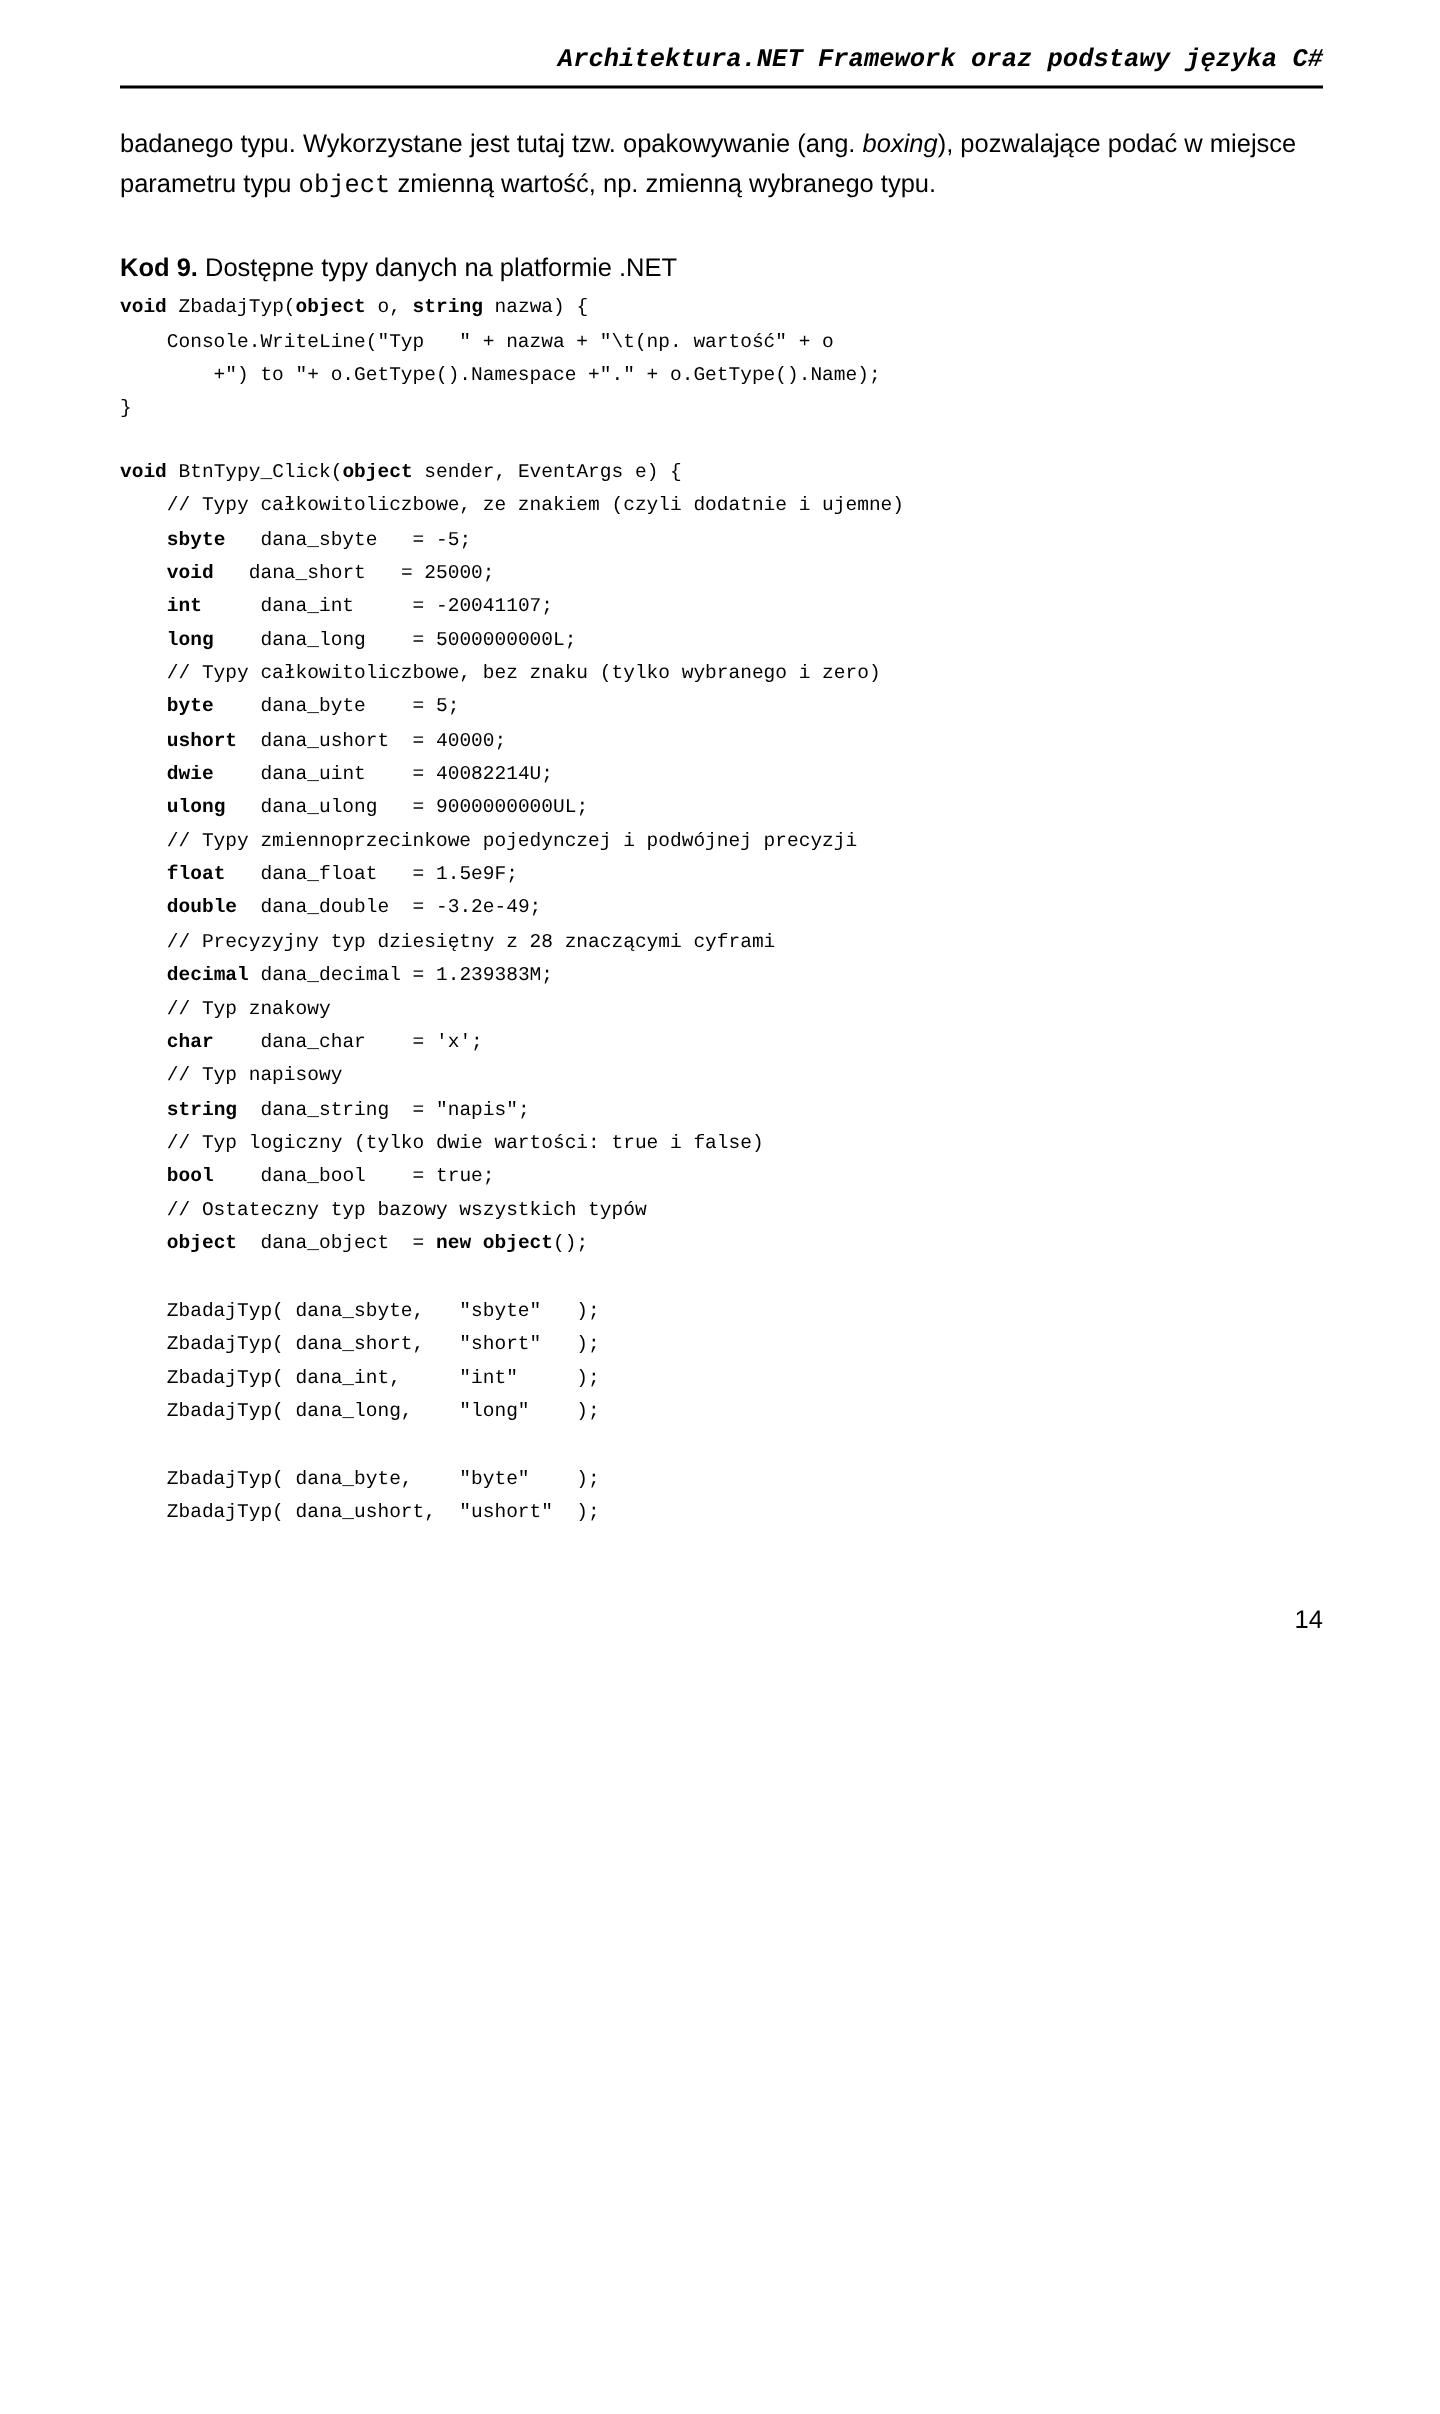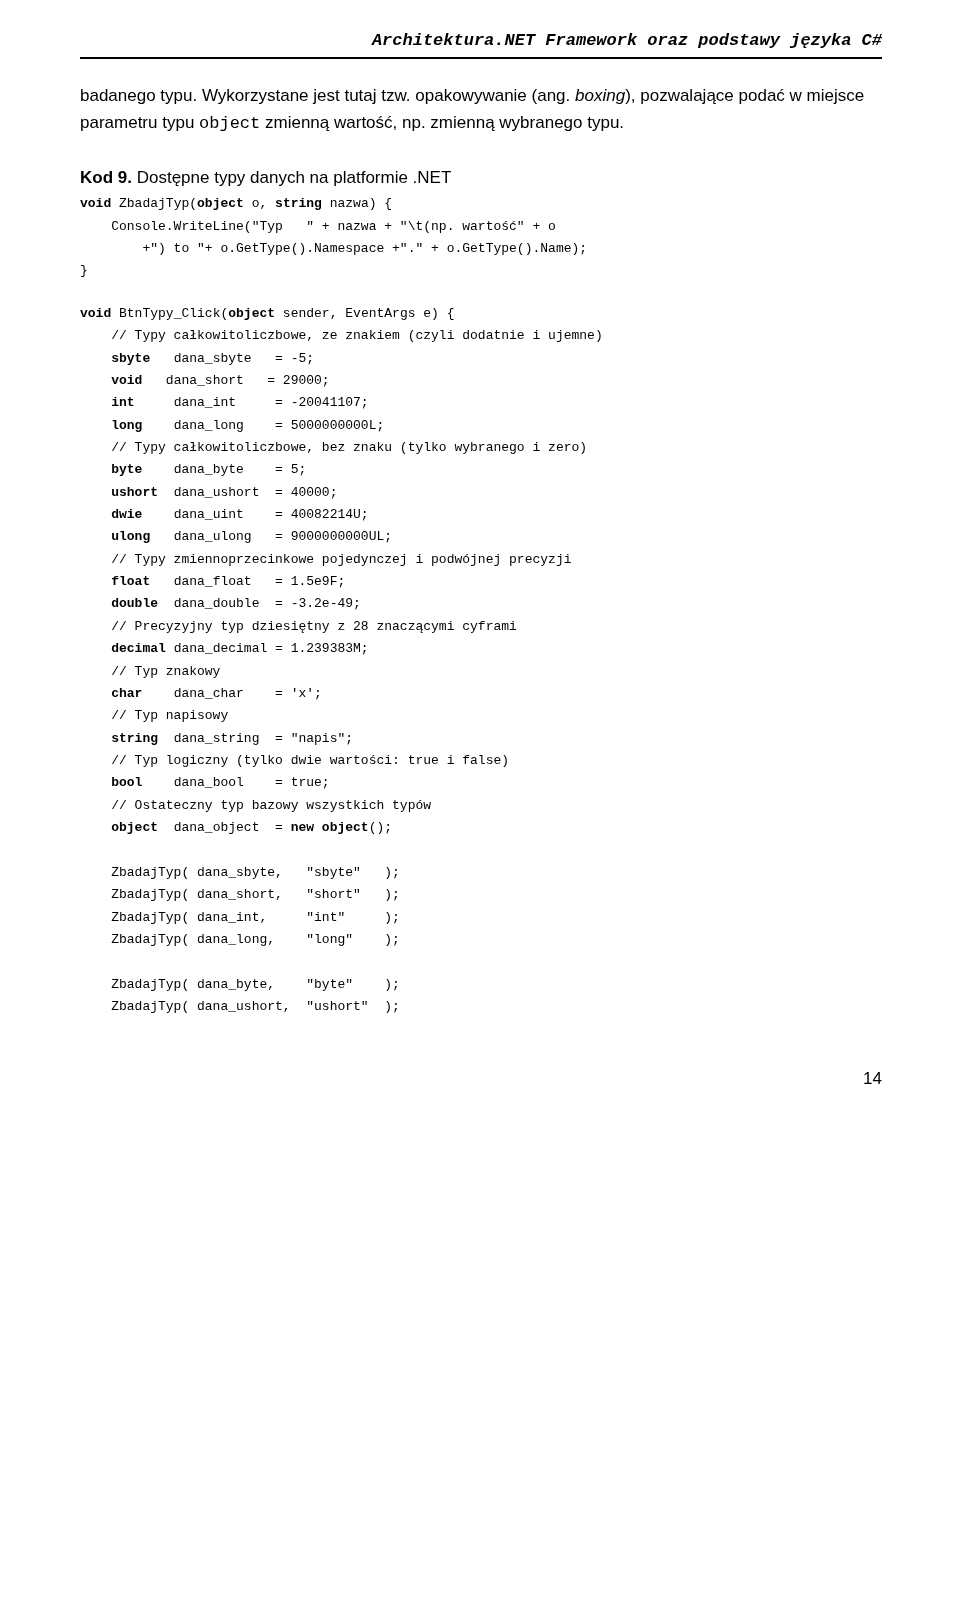--- a/index.html
+++ b/index.html
@@ -69,21 +69,21 @@
 <span>    Console.WriteLine("Typ   " + nazwa + "\t(np. wartość" + o</span>
 <span>        +") to "+ o.GetType().Namespace +"." + o.GetType().Name);</span>
 <span>}</span>
 </pre>
 
 <div class="spacer"></div>
 
 <pre class="code"><span class="kw">void</span><span> BtnTypy_Click(</span><span class="kw">object</span><span> sender, EventArgs e) {</span>
 <span>    // Typy całkowitoliczbowe, ze znakiem (czyli dodatnie i ujemne)</span>
 <span>    </span><span class="kw">sbyte</span><span>   dana_sbyte   = -5;</span>
-<span>    </span><span class="kw">void</span><span>   dana_short   = 29000;</span>
+<span>    </span><span class="kw">void</span><span>   dana_short   = 25000;</span>
 <span>    </span><span class="kw">int</span><span>     dana_int     = -20041107;</span>
 <span>    </span><span class="kw">long</span><span>    dana_long    = 5000000000L;</span>
 <span>    // Typy całkowitoliczbowe, bez znaku (tylko wybranego i zero)</span>
 <span>    </span><span class="kw">byte</span><span>    dana_byte    = 5;</span>
 <span>    </span><span class="kw">ushort</span><span>  dana_ushort  = 40000;</span>
 <span>    </span><span class="kw">dwie</span><span>    dana_uint    = 40082214U;</span>
 <span>    </span><span class="kw">ulong</span><span>   dana_ulong   = 9000000000UL;</span>
 <span>    // Typy zmiennoprzecinkowe pojedynczej i podwójnej precyzji</span>
 <span>    </span><span class="kw">float</span><span>   dana_float   = 1.5e9F;</span>
 <span>    </span><span class="kw">double</span><span>  dana_double  = -3.2e-49;</span>

